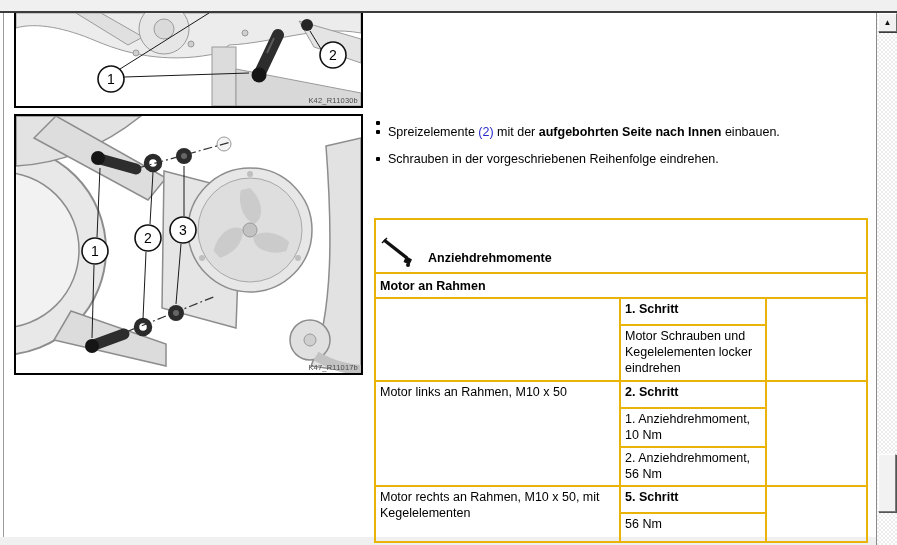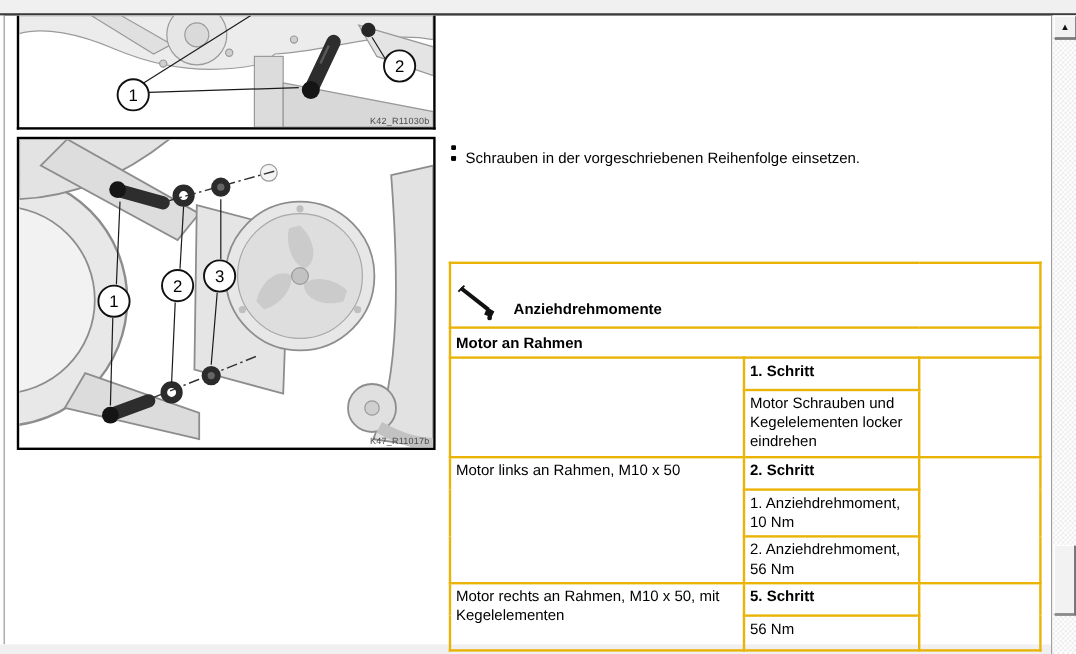--- a/index.html
+++ b/index.html
@@ -176,24 +176,24 @@
       </g>
     </svg>
     <span class="fig-code">K47_R11017b</span>
   </div>
 
   <ul class="bullets">
     <li>
       <span class="dot"></span>
     </li>
     <li>
-      <span class="dot"></span>
+      <span class="dot"></span><span><span>Spreizelemente </span><a class="ref">(2)</a><span> mit der </span><b>aufgebohrten Seite nach Innen</b><span> einbauen.</span></span>
     </li>
     <li>
-      <span class="dot"></span><span><span>Schrauben in der vorgeschriebenen Reihenfolge einsetzen.</span><a class="ref"></a><span></span><b></b><span></span></span>
+      <span class="dot"></span><span><span>Schrauben in der vorgeschriebenen Reihenfolge eindrehen.</span><a class="ref"></a><span></span><b></b><span></span></span>
     </li>
   </ul>
 
   <table class="ttable">
     <colgroup>
         <col style="width:245px">
         <col style="width:146px">
         <col style="width:101px">
       </colgroup>
     <tbody>

